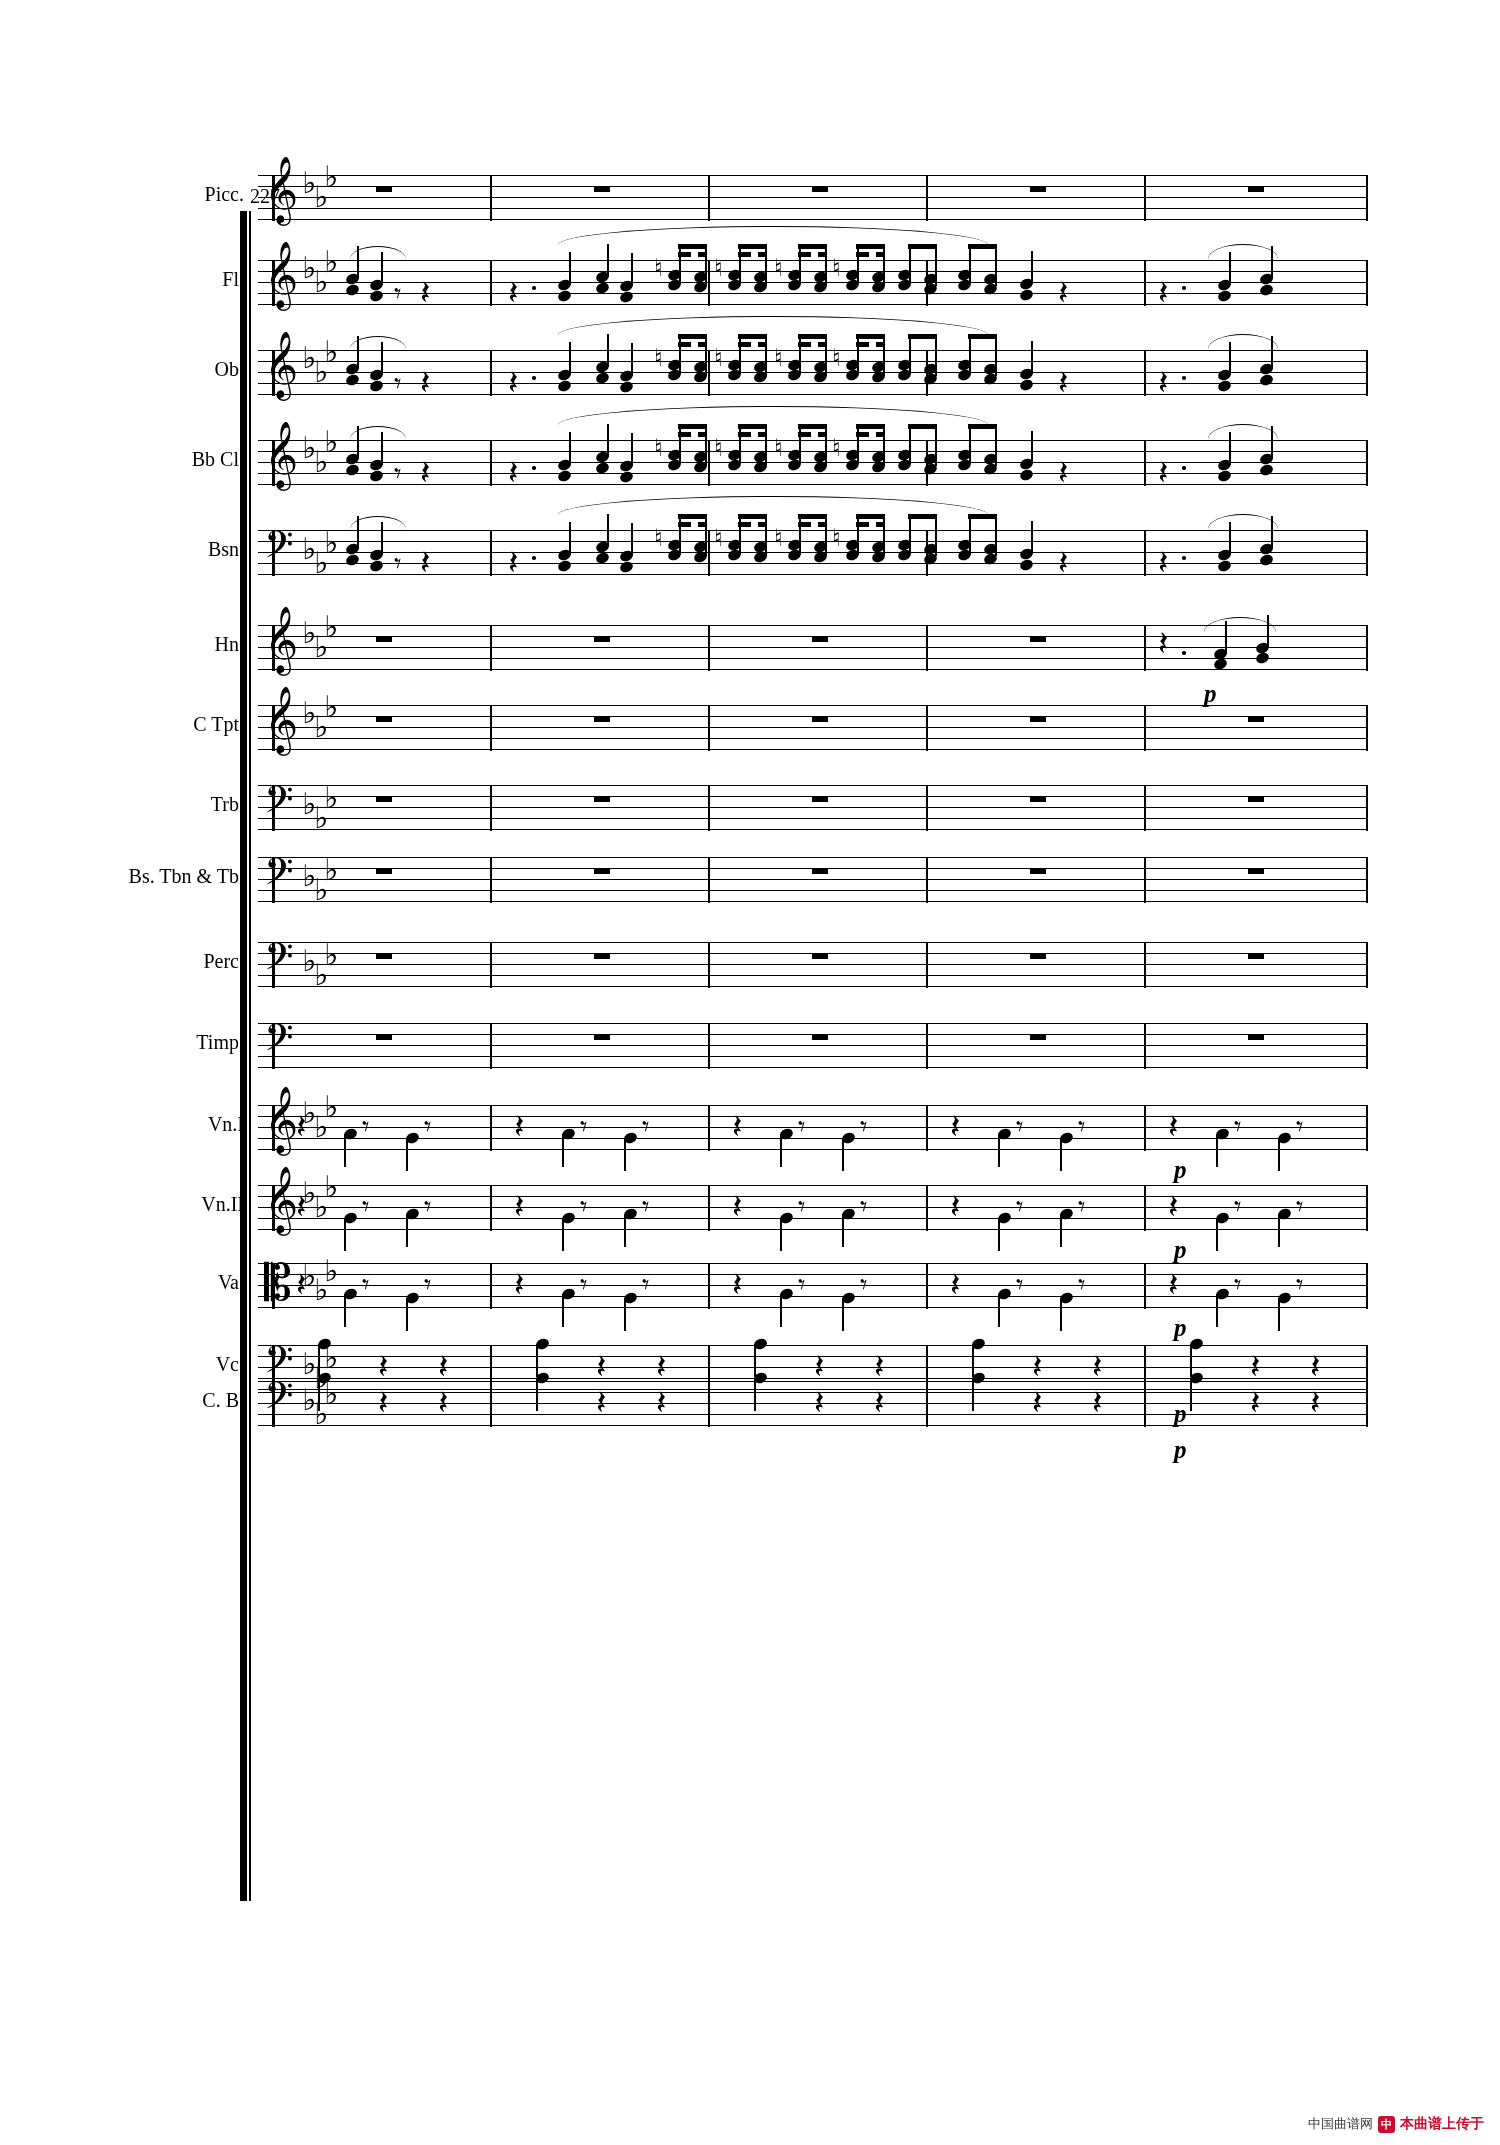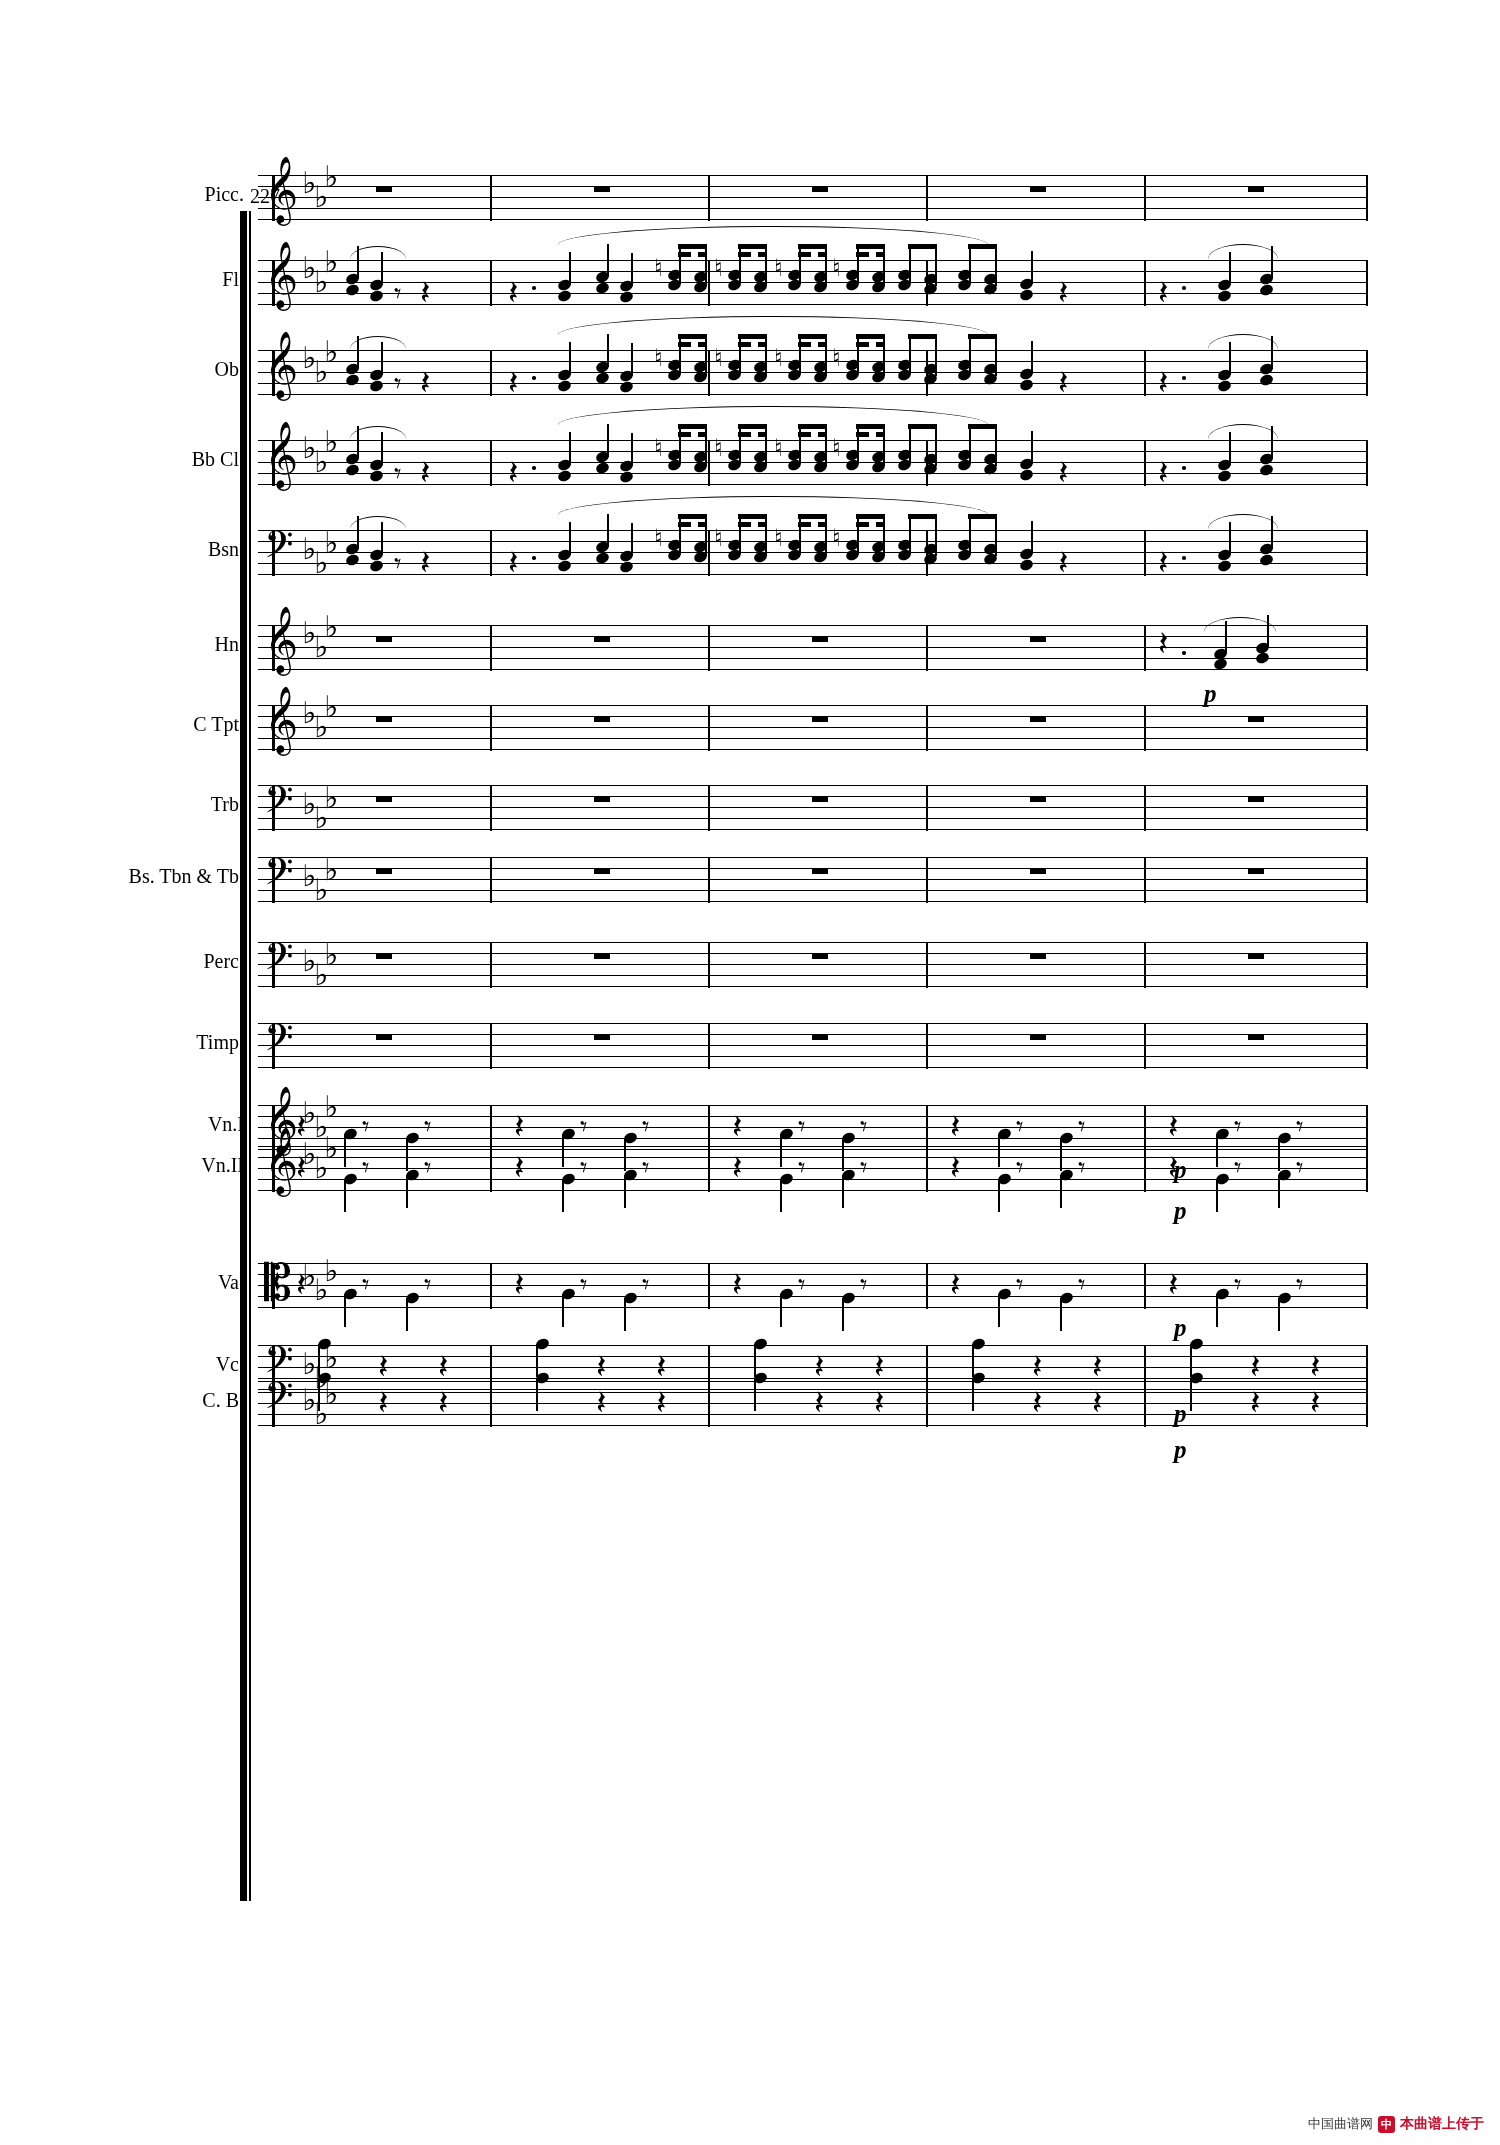--- a/index.html
+++ b/index.html
@@ -954,21 +954,21 @@
           <div class="eighth-rest" style="left: 820px; top: 8px;">𝄾</div>
           <div class="quarter-rest" style="left: 910px; top: 4px;">𝄽</div>
           <div class="nh" style="left: 958px; top: 24px;"></div>
           <div class="stem" style="left: 958px; top: 29px; height: 33px;"></div>
           <div class="eighth-rest" style="left: 976px; top: 8px;">𝄾</div>
           <div class="nh" style="left: 1020px; top: 28px;"></div>
           <div class="stem" style="left: 1020px; top: 33px; height: 33px;"></div>
           <div class="eighth-rest" style="left: 1038px; top: 8px;">𝄾</div>
           <div class="dyn" style="left: 916px; top: 52px;">p</div>
         </div>
-        <div class="staff" style="top: 961px;">
+        <div class="staff" style="top: 1000px;">
           <div class="line l0"></div>
           <div class="line l1"></div>
           <div class="line l2"></div>
           <div class="line l3"></div>
           <div class="line l4"></div>
           <div class="labels">
             <div class="inst-label" style="top: 8px;">Vn.II</div>
           </div>
           <div class="clef treble">𝄞</div>
           <div class="keysig">

